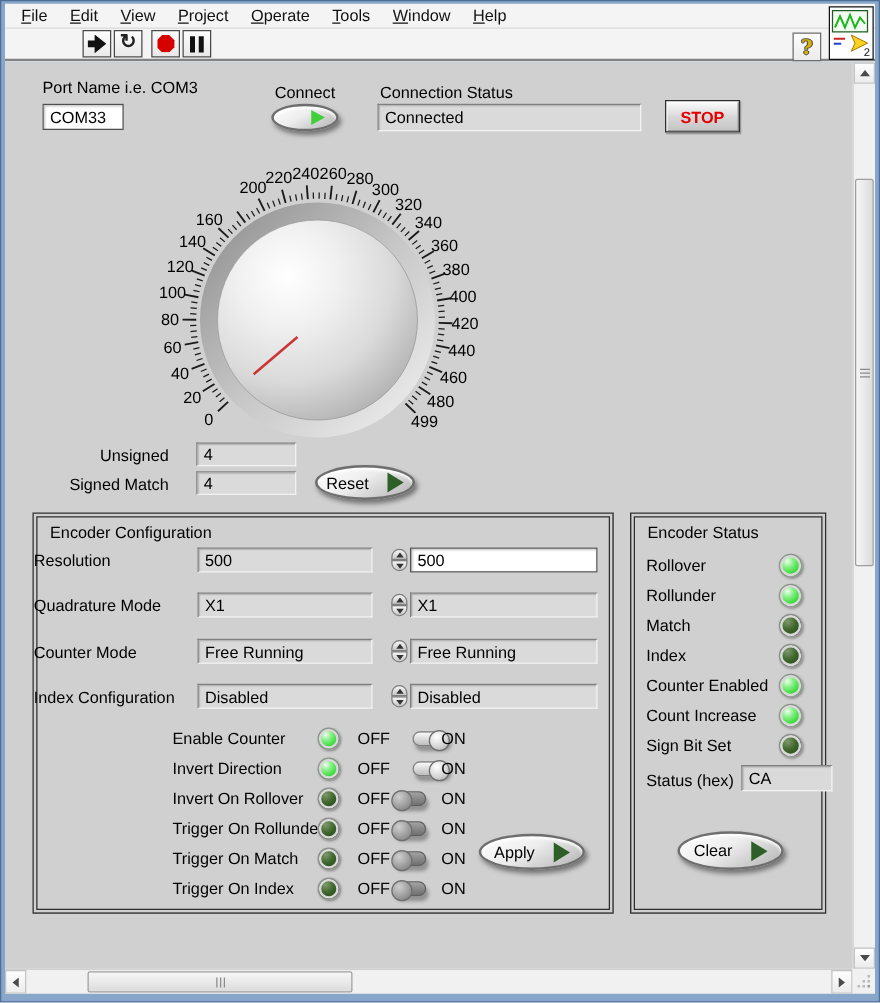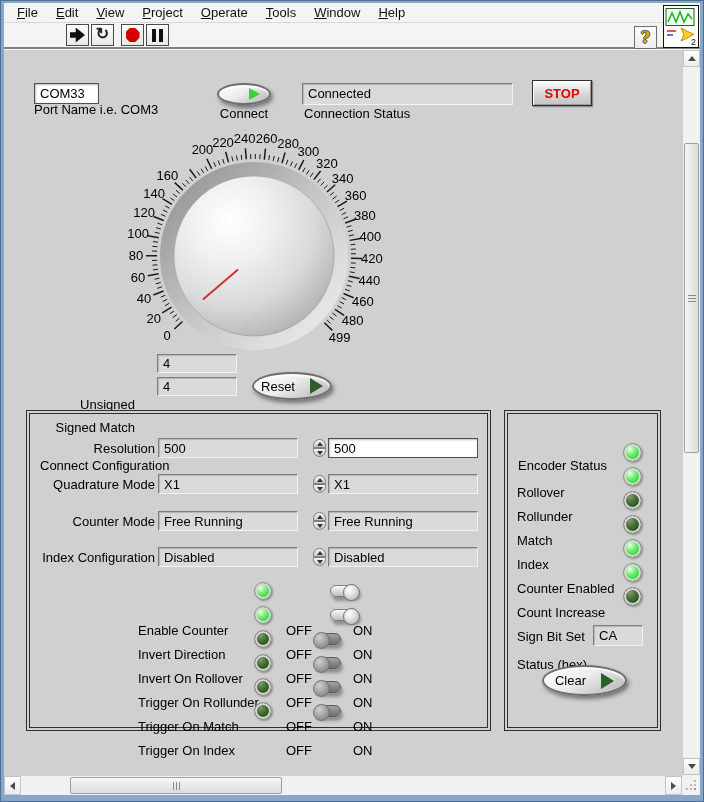--- a/index.html
+++ b/index.html
@@ -37,21 +37,21 @@
   .pause-glyph{display:flex;gap:3px;}
   .pause-glyph i{display:block;width:4px;height:13px;background:#111;}
   .helpbtn{position:absolute;right:43px;top:23px;width:23px;height:23px;border:1px solid #6e6e6e;
     background:linear-gradient(#fdfdfd,#ececec);display:flex;align-items:center;justify-content:center;
     font-family:"DejaVu Serif",serif;font-size:16px;font-weight:bold;color:#d8b400;
     text-shadow:1px 0 0 #555,-1px 0 0 #555,0 1px 0 #555,0 -1px 0 #555;}
   .vi-icon{position:absolute;right:1px;top:2px;width:36px;height:43px;background:#fff;border:1px solid #111;}
   .vi-badge{position:absolute;right:2px;bottom:0px;font-size:9px;color:#111;}
   
   .panel{position:relative;flex:1;background:#d0d0d0;font-size:13px;color:#000;overflow:hidden;}
-  .lbl{position:absolute;white-space:nowrap;margin-top:40px;}
+  .lbl{position:absolute;white-space:nowrap;}
   .field{position:absolute;background:#dadada;border:1px solid;border-color:#7f7f7f #f2f2f2 #f2f2f2 #7f7f7f;
     box-shadow:inset 1px 1px 1px rgba(0,0,0,0.18);padding:2px 5px 0 5px;font-size:13px;overflow:hidden;white-space:nowrap;}
   .field.white{background:#fff;border-color:#4f4f4f;border-style:solid;box-shadow:inset 1px 1px 2px rgba(0,0,0,0.25);}
   .stopbtn{position:absolute;background:linear-gradient(#fdfdfd,#d6d6d6 55%,#c4c4c4);border:1px solid #2f2f2f;
     box-shadow:inset 1px 1px 0 #fff,inset -1px -1px 0 #9a9a9a,1px 1px 1px #888;
     color:#e40000;font-weight:bold;font-size:13px;display:flex;align-items:center;justify-content:center;}
   .oval{position:absolute;border-radius:50%;border:2px solid #6e6e6e;
     background:linear-gradient(150deg,#ffffff 0%,#ededed 45%,#b2b2b2 100%);
     box-shadow:2px 3px 4px rgba(0,0,0,0.45),inset 0 2px 2px rgba(255,255,255,0.9);
     display:flex;align-items:center;justify-content:center;gap:15px;font-size:13px;}
@@ -91,21 +91,21 @@
   .arr.right{border-top:4px solid transparent;border-bottom:4px solid transparent;border-left:5px solid #4a4a4a;}
   .vthumb{position:absolute;left:1px;right:1px;top:93px;height:310px;border:1px solid #9e9e9e;border-radius:2px;
     background:linear-gradient(90deg,#f6f6f6,#dcdcdc);display:flex;align-items:center;justify-content:center;}
   .vthumb i{display:block;width:8px;height:1px;background:#8a8a8a;box-shadow:0 3px 0 #8a8a8a,0 -3px 0 #8a8a8a;}
   .hthumb{position:absolute;top:1px;bottom:1px;left:66px;width:212px;border:1px solid #9e9e9e;border-radius:2px;
     background:linear-gradient(#f6f6f6,#dcdcdc);display:flex;align-items:center;justify-content:center;}
   .hthumb i{display:block;width:1px;height:8px;background:#8a8a8a;box-shadow:3px 0 0 #8a8a8a,-3px 0 0 #8a8a8a;}
   .corner{position:absolute;right:0;bottom:0;width:18px;height:20px;background:#f1f1f1;}
   .corner::before{content:"";position:absolute;right:4px;bottom:5px;width:2px;height:2px;background:#9a9a9a;
     box-shadow:-4px 0 #b9b9b9,-8px 0 #b9b9b9,0 -4px #b9b9b9,-4px -4px #b9b9b9,0 -8px #b9b9b9;}
-  .cfg-label{position:absolute;left:0;width:128px;text-align:right;white-space:nowrap;}
+  .cfg-label{position:absolute;left:0;width:128px;text-align:left;white-space:nowrap;}
 </style>
 </head>
 <body>
 
 <div class="frame">
 
 
   <div class="chrome">
     <div class="menubar">
         <span class="menu-item"><u>F</u>ile</span>
@@ -316,21 +316,25 @@
     <div class="field" style="left:153px;top:304px;width:80px;height:19px;padding-top:1px">4</div>
     <div class="lbl" style="left:39px;top:330px;width:92px;text-align:right">Signed Match</div>
     <div class="field" style="left:153px;top:327px;width:80px;height:19px;padding-top:1px">4</div>
 
     <div class="oval" style="left:248px;top:322px;width:80px;height:28px">
       <span>Reset</span>
       <span class="tri"></span>
     </div>
 
     <div class="groupbox" id="config-box" style="left:22px;top:360px;width:465px;height:321px">
-      <div class="lbl" style="left:13px;top:7px">Connect Configuration</div>
+      <div class="lbl" style="left:13px;top:7px">Encoder Configuration</div>
+      <div class="oval" style="left:356px;top:256px;width:85px;height:29px">
+        <span>Apply</span>
+        <span class="tri"></span>
+      </div>
     <div class="cfg-label" style="top:30px">Resolution</div>
         <div class="field" style="left:131px;top:27px;width:140px;height:20px">500</div>
         <div class="spin" style="left:286px;top:28px">
           <div class="up">
             <i></i>
           </div>
           <div class="dn">
             <i></i>
           </div>
         </div>
@@ -396,21 +400,21 @@
         <div class="lbl" style="left:111px;top:292px">Trigger On Index</div>
         <div class="led off" style="left:227px;top:291px"></div>
         <div class="lbl" style="left:259px;top:292px">OFF</div>
         <div class="sw off" style="left:287px;top:294px"></div>
         <div class="lbl" style="left:326px;top:292px">ON</div>
       </div>
 
     <div class="groupbox" id="status-box" style="left:500px;top:360px;width:157px;height:321px">
       <div class="lbl" style="left:13px;top:7px">Encoder Status</div>
       <div class="lbl" style="left:12px;top:206px">Status (hex)</div>
-      <div class="field" style="left:88px;top:214px;width:50px;height:21px">CA</div>
+      <div class="field" style="left:88px;top:201px;width:73px;height:21px">CA</div>
       <div class="oval" style="left:37px;top:254px;width:85px;height:31px">
         <span>Clear</span>
         <span class="tri"></span>
       </div>
     <div class="lbl" style="left: 12px; top: 34px;">Rollover</div>
         <div class="led on" style="left: 118px; top: 32px; width: 19px; height: 19px;"></div>
         <div class="lbl" style="left: 12px; top: 58px;">Rollunder</div>
         <div class="led on" style="left: 118px; top: 56px; width: 19px; height: 19px;"></div>
         <div class="lbl" style="left: 12px; top: 82px;">Match</div>
         <div class="led off" style="left: 118px; top: 80px; width: 19px; height: 19px;"></div>

